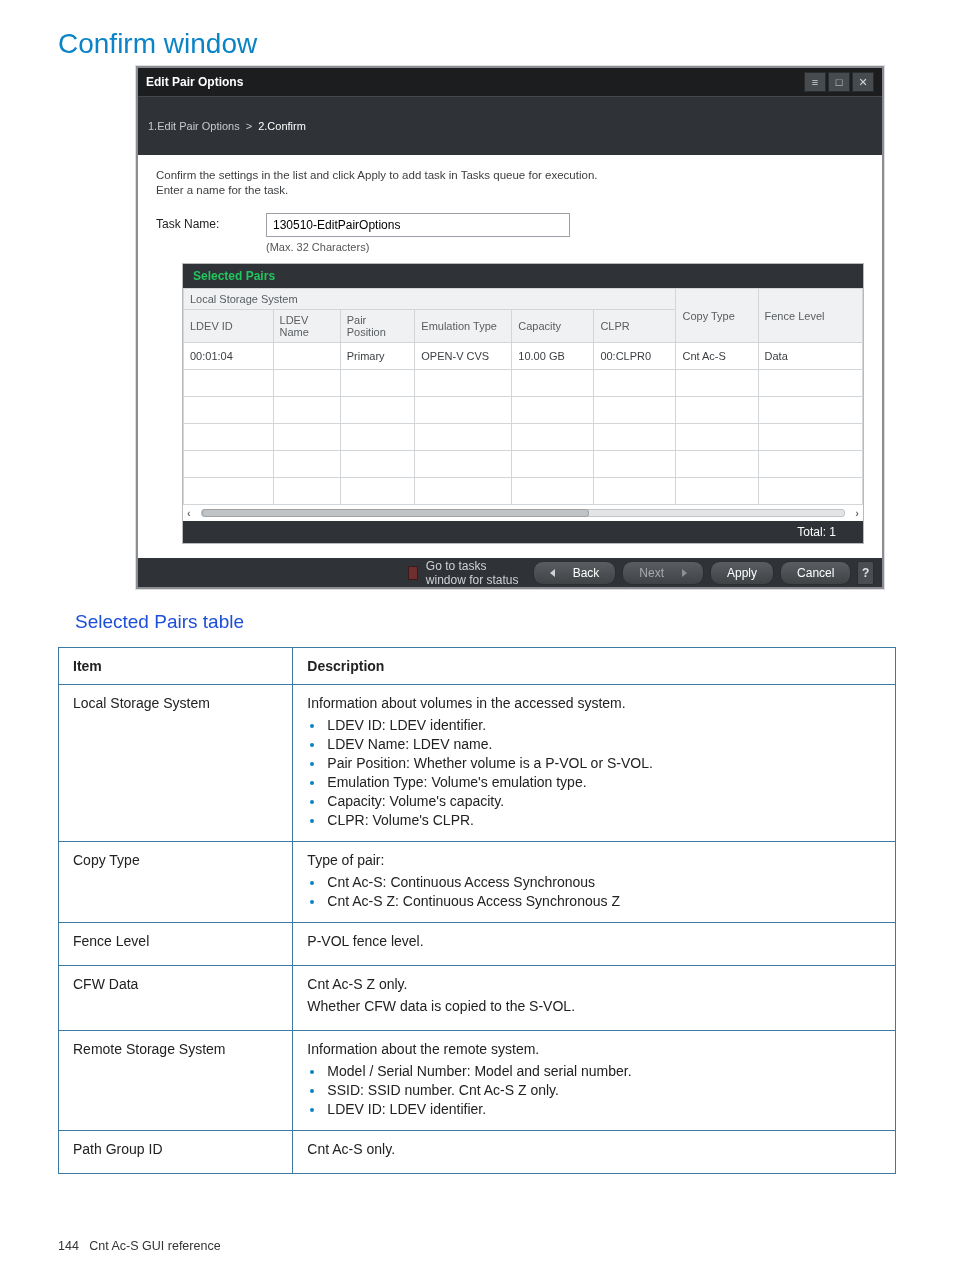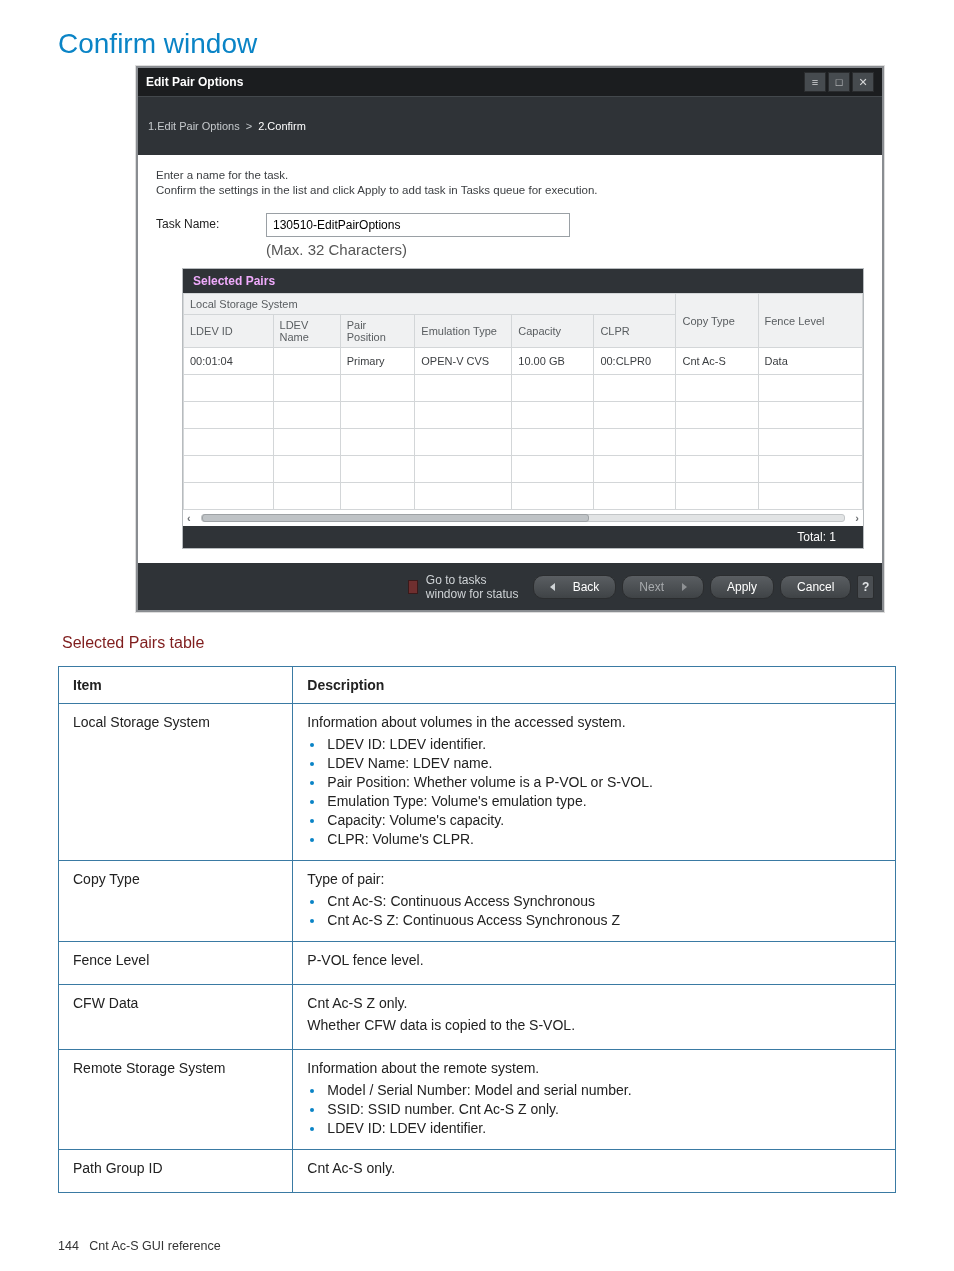--- a/index.html
+++ b/index.html
@@ -1,50 +1,50 @@
 <!DOCTYPE html>
 <html><head>
 <meta charset="utf-8">
 <style>
   html,body{margin:0;padding:0;background:#fff;font-family:Arial,Helvetica,sans-serif;color:#222;}
   .page{width:954px;min-height:1271px;margin:0 auto;padding:28px 58px 24px 58px;box-sizing:border-box;position:relative;}
   h1.doc-head{font-family:"Segoe UI","Helvetica Neue",Arial,sans-serif;font-weight:400;color:#0a84c6;font-size:28px;margin:0 0 4px 0;}
-  h2.doc-sub{font-family:"Segoe UI","Helvetica Neue",Arial,sans-serif;font-weight:400;color:#7f1d1d;font-size:16px;margin:22px 0 14px 4px;}
+  h2.doc-sub{font-family:"Segoe UI","Helvetica Neue",Arial,sans-serif;font-weight:400;color:#1d4ed8;font-size:19px;margin:22px 0 14px 17px;}
   
   .shot{margin:6px 0 10px 78px;width:744px;border:2px solid #8a8d91;box-shadow:0 0 0 1px #ddd;}
   .titlebar{background:#1b1d1f;color:#fff;display:flex;align-items:center;justify-content:space-between;height:28px;padding:0 8px;font-size:12px;}
   .titlebar .ttl{font-weight:bold;}
   .titlebar .winbtn{display:flex;gap:2px;}
   .titlebar .winbtn span{display:inline-flex;align-items:center;justify-content:center;width:20px;height:18px;background:#464b4f;border:1px solid #2a2c2e;color:#d7d8d9;font-size:11px;}
   .wizardbar{background:#2f3337;color:#c6cacd;font-size:11px;padding:23px 10px;border-top:1px solid #43484c;display:flex;gap:6px;}
   .wizardbar .act{color:#fff;}
   .body{background:#fff;}
   .intro{padding:14px 18px 6px 18px;font-size:11.5px;color:#3b3e41;}
   .intro p{margin:0 0 3px 0;}
   .taskrow{display:flex;align-items:flex-start;padding:8px 18px 8px 18px;font-size:12px;}
   .taskrow label{width:110px;padding-top:4px;}
   .taskrow .col2{display:flex;flex-direction:column;}
   .taskrow input{width:290px;height:20px;border:1px solid #9aa0a5;padding:1px 6px;font-size:12px;}
-  .taskrow .hint{font-size:15px;color:#555;margin-top:4px;}
+  .taskrow .hint{font-size:11px;color:#555;margin-top:4px;}
   
   .selpanel{margin:2px 18px 14px 44px;border:1px solid #b7bbbe;font-size:11px;color:#3b3e41;}
-  .selpanel .hdr{background:#2f3337;color:#f0abfc;font-weight:bold;padding:5px 10px;font-size:12px;}
+  .selpanel .hdr{background:#2f3337;color:#22c55e;font-weight:bold;padding:5px 10px;font-size:12px;}
   .selpanel .gridwrap{padding:0;}
   .selgrid{width:100%;border-collapse:collapse;table-layout:fixed;}
   .selgrid th,.selgrid td{border:1px solid #d3d6d8;padding:4px 6px;vertical-align:middle;}
   .selgrid th{background:#f0f1f2;color:#595d60;font-weight:normal;font-size:11px;text-align:left;}
   .selgrid td{height:18px;}
   .topcat{border-bottom:none !important;text-align:left;font-size:11px;color:#595d60;}
   .scr{display:flex;align-items:center;justify-content:space-between;padding:2px 4px;}
   .scr-left,.scr-right{color:#6a6d70;font-weight:bold;cursor:default;}
   .scr-track{flex:1;height:6px;margin:0 10px;background:#e2e4e5;border:1px solid #c3c6c8;border-radius:3px;position:relative;}
   .scr-thumb{position:absolute;left:0;top:-1px;height:6px;width:60%;background:#bfc3c6;border:1px solid #9ea2a5;border-radius:3px;}
   .total{background:#2f3337;color:#fff;text-align:right;padding:4px 27px;font-size:12px;}
   
-  .footbar{background:#2f3337;display:flex;align-items:center;justify-content:flex-end;height:47px;padding:0 8px;gap:6px;font-size:12px;}
+  .footbar{background:#2f3337;display:flex;align-items:center;justify-content:flex-end;height:29px;padding:0 8px;gap:6px;font-size:12px;}
   .footbar .chkwrap{margin-right:auto;display:flex;align-items:center;gap:8px;color:#cfd3d6;padding-left:36%;}
   .footbar .chk{width:12px;height:12px;background:#6f2f2f;border:1px solid #3a1a1a;}
   .btn{background:linear-gradient(#5a5e62,#3f4346);color:#fff;border:1px solid #2b2d2f;border-radius:10px;height:22px;padding:0 16px;display:inline-flex;align-items:center;gap:18px;font-size:12px;}
   .btn.dis{color:#a8abae;}
   .help{width:22px;height:22px;background:#4a4e52;border:1px solid #2b2d2f;color:#e0e3e5;display:inline-flex;align-items:center;justify-content:center;font-weight:bold;border-radius:2px;}
   .tri{display:inline-block;width:0;height:0;border-top:4px solid transparent;border-bottom:4px solid transparent;}
   .tri.l{border-right:5px solid #cfd3d6;}
   .tri.r{border-left:5px solid #8e9194;}
   
   table.doc{width:100%;border-collapse:collapse;border:1px solid #3a7aa3;font-size:14px;}
@@ -71,22 +71,22 @@
         <span>✕</span>
       </span>
     </div>
     <div class="wizardbar">
       <span>1.Edit Pair Options</span>
       <span>&gt;</span>
       <span class="act">2.Confirm</span>
     </div>
     <div class="body">
       <div class="intro">
+        <p>Confirm the settings in the list and click Apply to add task in Tasks queue for execution.</p>
         <p>Enter a name for the task.</p>
-        <p>Confirm the settings in the list and click Apply to add task in Tasks queue for execution.</p>
       </div>
       <div class="taskrow">
         <label>Task Name:</label>
         <div class="col2">
           <input type="text" value="130510-EditPairOptions" style="">
           <span class="hint">(Max. 32 Characters)</span>
         </div>
       </div>
 
       <div class="selpanel">

